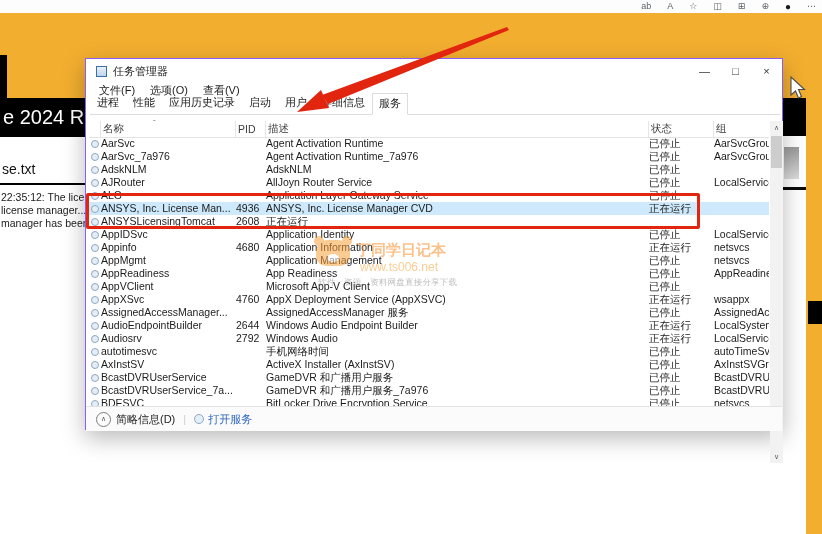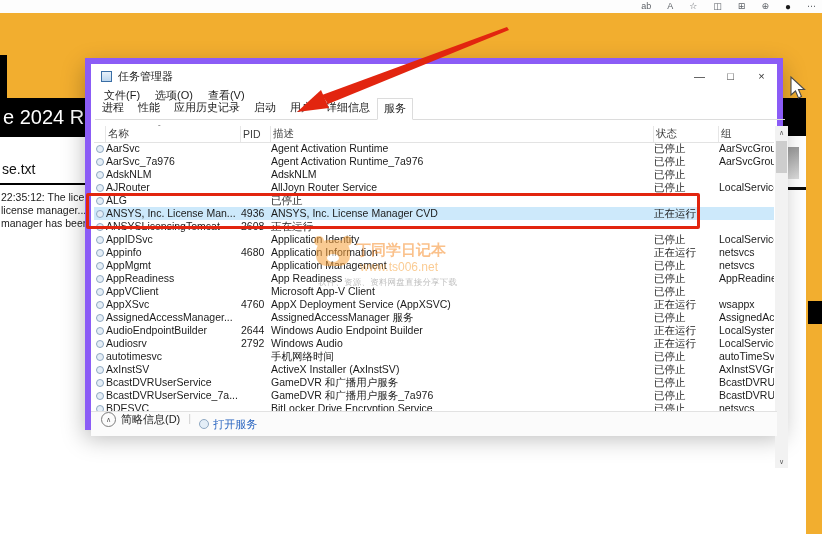--- a/index.html
+++ b/index.html
@@ -28,21 +28,21 @@
   .bg-line-left{left:0;top:183px;width:85px;height:2px;background:#000;}
   .bg-log{left:1px;top:191px;width:84px;height:44px;overflow:hidden;font-size:10.5px;line-height:13px;color:#1a1a1a;white-space:nowrap;}
 
   
   .bg-black-right{left:783px;top:98px;width:23px;height:38px;background:#000;}
   .bg-gray-blob{left:784px;top:147px;width:15px;height:32px;background:linear-gradient(180deg,#9a9a9a,#dcdcdc);}
   .bg-line-right{left:783px;top:187px;width:23px;height:3px;background:#0b0b0b;}
   .bg-black-patch{left:808px;top:301px;width:14px;height:23px;background:#000;}
 
   
-  .tm{left:85px;top:58px;width:698px;height:372px;background:#fff;border:6px solid #8b5cf6;
+  .tm{left:85px;top:58px;width:698px;height:372px;background:#fff;border:1px solid #8b5cf6;
       box-sizing:border-box;box-shadow:0 8px 22px rgba(0,0,0,.28);}
   .tm-titlebar{position:absolute;left:0;top:0;width:100%;height:24px;display:flex;align-items:center;}
   .tm-appicon{width:11px;height:11px;margin-left:10px;border:1px solid #3a6ea5;background:linear-gradient(180deg,#e8f1fa,#bcd6ee);box-sizing:border-box;}
   .tm-title{font-size:11px;color:#222;margin-left:6px;}
   .tm-controls{margin-left:auto;display:flex;}
   .tm-ctl{width:31px;height:24px;display:flex;align-items:center;justify-content:center;font-size:11px;color:#333;cursor:default;}
   .tm-menubar{position:absolute;left:0;top:24px;width:100%;height:13px;display:flex;gap:15px;padding-left:13px;font-size:11px;color:#1b1b1b;}
   .tm-menuitem{cursor:default;}
   .tm-tabbar{position:absolute;left:4px;top:38px;width:690px;height:17px;display:flex;align-items:flex-end;font-size:11px;color:#1b1b1b;border-bottom:1px solid #dcdcdc;font-family:Liberation Mono, monospace;}
   .tm-tab{padding:2px 6px 3px 6px;border:1px solid transparent;cursor:default;}
@@ -63,21 +63,21 @@
 
   
   .tm-scroll{position:absolute;left:684px;top:62px;width:13px;height:342px;background:#f2f2f2;}
   .scr-btn{position:absolute;left:0;width:13px;height:13px;display:flex;align-items:center;justify-content:center;font-size:7px;color:#5a5a5a;background:#f2f2f2;}
   .scr-up{top:0;}
   .scr-down{bottom:0;}
   .scr-thumb{position:absolute;left:1px;top:15px;width:11px;height:32px;background:#cdcdcd;}
 
   
   .tm-footer{position:absolute;left:0;top:347px;width:100%;height:24px;border-top:1px solid #e2e2e2;background:#fbfbfb;
-    display:flex;font-size:11px;color:#222;}
+    display:flex;align-items:center;font-size:11px;color:#222;}
   .chev-circle{width:13px;height:13px;border:1px solid #7c7c7c;border-radius:50%;margin-left:10px;display:flex;align-items:center;justify-content:center;font-size:7px;color:#555;}
   .footer-label{margin-left:5px;cursor:default;}
   .footer-div{color:#cfcfcf;margin:0 8px;}
   .gear-sm{width:10px;height:10px;border:1px solid #8fa8c2;border-radius:50%;background:#e4eef7;box-sizing:border-box;margin-right:4px;}
   .open-svc{color:#2a65c0;display:flex;align-items:center;cursor:default;}
 
   
   .red-rect{left:86px;top:193px;width:614px;height:36px;border:3px solid var(--red,#e2250f);box-sizing:border-box;border-radius:2px;pointer-events:none;}
   .overlay-svg{left:0;top:0;width:822px;height:534px;pointer-events:none;}
 
@@ -192,20 +192,21 @@
         <span class="cell">AJRouter</span>
         <span class="cell"></span>
         <span class="cell">AllJoyn Router Service</span>
         <span class="cell">已停止</span>
         <span class="cell">LocalService...</span>
       </div>
       <div class="tm-row grid">
         <span class="svc-icon"></span>
         <span class="cell">ALG</span>
         <span class="cell"></span>
+        <span class="cell">Application Layer Gateway Service</span>
         <span class="cell">已停止</span>
         <span class="cell"></span>
       </div>
       <div class="tm-row grid sel">
         <span class="svc-icon"></span>
         <span class="cell">ANSYS, Inc. License Man...</span>
         <span class="cell">4936</span>
         <span class="cell">ANSYS, Inc. License Manager CVD</span>
         <span class="cell">正在运行</span>
         <span class="cell"></span>

